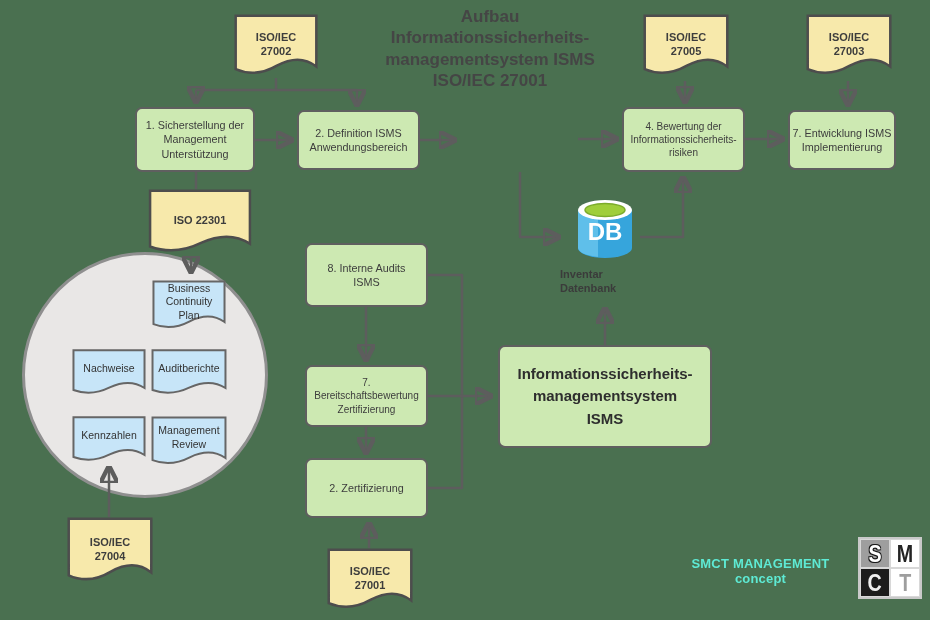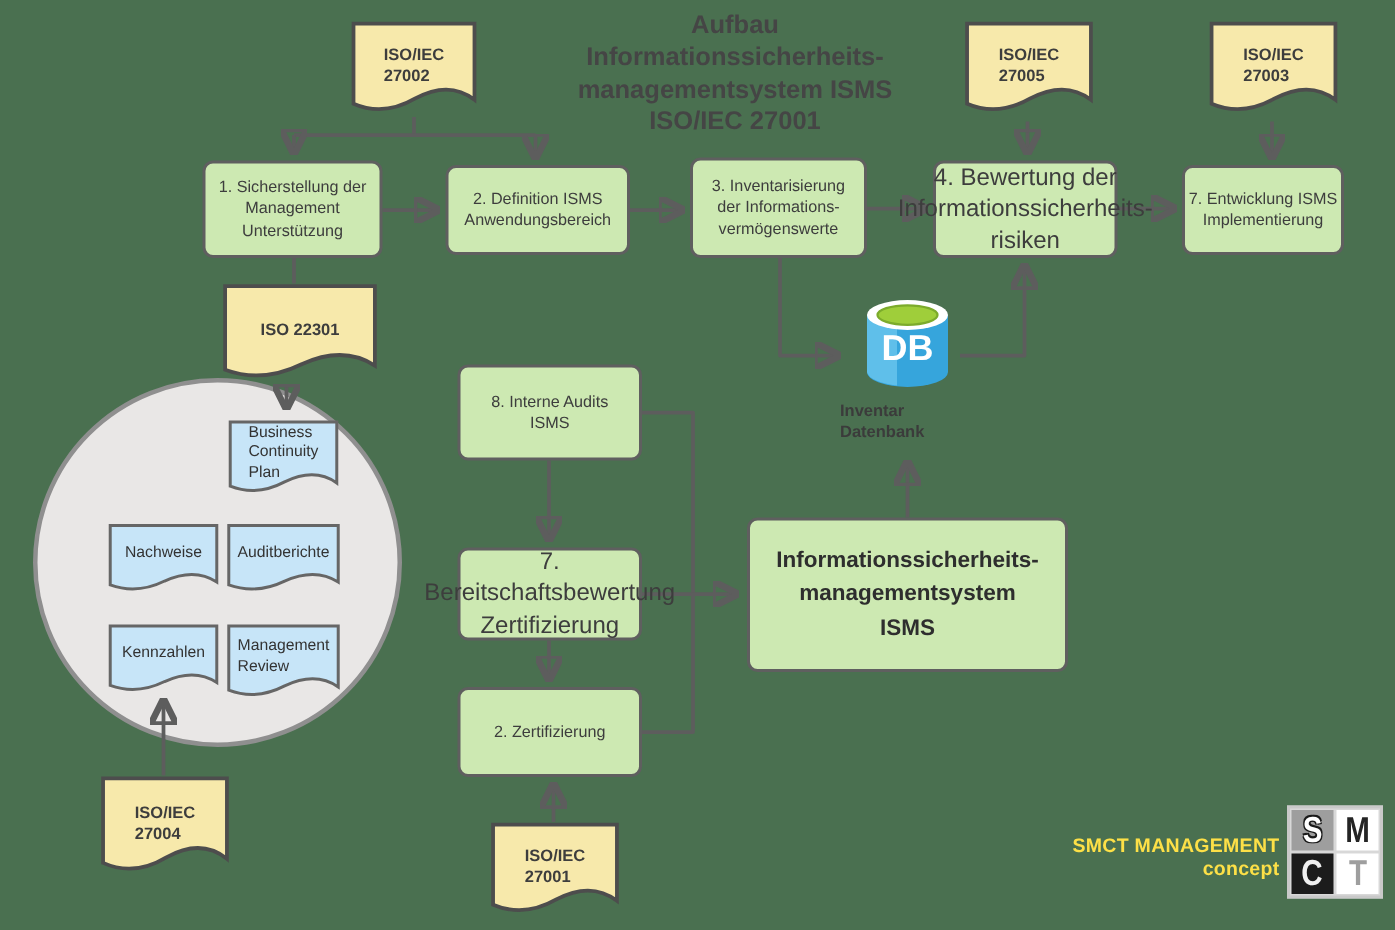--- a/index.html
+++ b/index.html
@@ -13,43 +13,43 @@
   
   .title{position:absolute;left:330px;top:6px;width:320px;text-align:center;
          font-weight:bold;font-size:17px;line-height:1.25;color:#454545;white-space:pre-line;}
 
   
   .doc{position:absolute;}
   .doc svg{position:absolute;left:0;top:0;width:100%;height:100%;overflow:visible;}
   .doc .shape-y{fill:#f7e9ab;stroke:#4d4d4d;}
   .doc .shape-b{fill:#c7e5f8;stroke:#666666;}
   .doc-label{position:relative;height:100%;display:flex;align-items:center;justify-content:center;
-             text-align:left;white-space:pre-line;font-weight:bold;font-size:11px;color:#3d3d3d;
+             text-align:center;white-space:pre-line;font-weight:bold;font-size:11px;color:#3d3d3d;
              line-height:1.3;padding-bottom:10px;box-sizing:border-box;}
   .doc.blue .doc-label{font-weight:normal;font-size:10.5px;color:#333333;padding-bottom:12px;}
 
   
   .pbox{position:absolute;background:#cde9b2;border:2.5px solid #5f5f5f;border-radius:7px;
         display:flex;align-items:center;justify-content:center;text-align:center;
         white-space:pre-line;font-size:10.8px;color:#3d3d3d;line-height:1.32;box-sizing:border-box;}
-  .pbox.small-text{font-size:16px;}
+  .pbox.small-text{font-size:10px;}
   .pbox.isms{font-size:15px;font-weight:bold;color:#2e2e2e;line-height:1.5;}
 
   
   .circle{position:absolute;left:22px;top:252px;width:246px;height:246px;border-radius:50%;
           background:#e9e7e6;border:3px solid #8f8f8f;box-sizing:border-box;}
 
   
   .dbwrap{position:absolute;left:570px;top:196px;width:70px;height:68px;}
   .db-caption{position:absolute;left:560px;top:268px;width:90px;
               font-weight:bold;font-size:11px;line-height:1.25;color:#3b3b3b;white-space:pre-line;}
 
   
   .brand-text{position:absolute;left:668px;top:556px;width:185px;font-weight:bold;font-size:13px;
-              color:#fde047;letter-spacing:0.2px;text-align:right;}
+              color:#5eead4;letter-spacing:0.2px;text-align:center;}
   .logo{position:absolute;left:858px;top:537px;width:58px;height:56px;display:grid;
         grid-template-columns:1fr 1fr;grid-template-rows:1fr 1fr;gap:2px;background:#d8d8d8;
         border:2px solid #c9c9c9;padding:1px;}
   .logo div{display:flex;align-items:center;justify-content:center;font-weight:bold;font-size:24px;
             line-height:1;overflow:hidden;}
   .logo .cell-s{background:#9e9e9e;color:#ffffff;
         text-shadow:1px 1px 0 #1a1a1a,-1px 1px 0 #1a1a1a,1px -1px 0 #1a1a1a,-1px -1px 0 #1a1a1a;}
   .logo .cell-m{background:#ffffff;color:#242424;}
   .logo .cell-c{background:#1c1c1c;color:#f0f0f0;}
   .logo .cell-t{background:#ffffff;color:#9e9e9e;}
@@ -136,23 +136,20 @@
       </svg>
     <div class="doc-label">ISO/IEC
 27001</div>
   </div>
 
   <div class="pbox" style="left:135px;top:107px;width:120px;height:65px">1. Sicherstellung der
 Management
 Unterstützung</div>
   <div class="pbox" style="left:297px;top:110px;width:123px;height:60px">2. Definition ISMS
 Anwendungsbereich</div>
-  <div class="pbox" style="left:460px;top:105px;width:118px;height:67px">3. Inventarisierung
-der Informations-
-vermögenswerte</div>
   <div class="pbox small-text" style="left:622px;top:107px;width:123px;height:65px">4. Bewertung der
 Informationssicherheits-
 risiken</div>
   <div class="pbox" style="left:788px;top:110px;width:108px;height:60px">7. Entwicklung ISMS
 Implementierung</div>
   <div class="pbox" style="left:305px;top:243px;width:123px;height:64px">8. Interne Audits
 ISMS</div>
   <div class="pbox small-text" style="left:305px;top:365px;width:123px;height:62px">7.
 Bereitschaftsbewertung
 Zertifizierung</div>

